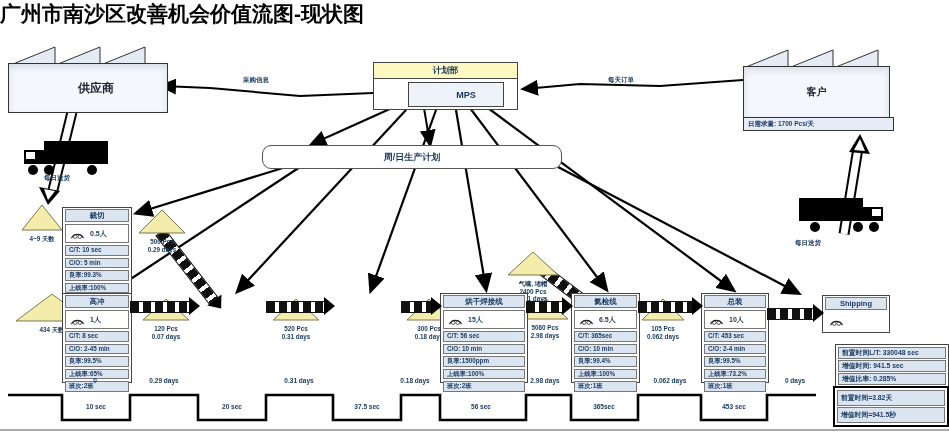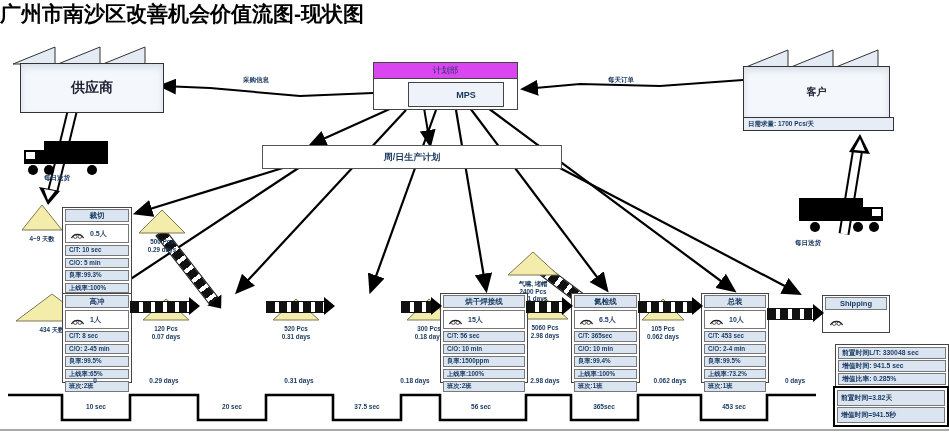--- a/index.html
+++ b/index.html
@@ -13,21 +13,21 @@
   .vsm-title{left:0;top:6;width:949px;text-align:left;font-size:21px;font-weight:bold;color:#000;}
 
   
   .factory-body{border:1.4px solid #333;background:#f4f7fb;display:flex;align-items:center;justify-content:center;
     font-weight:bold;color:#223;box-shadow:inset 0 3px 6px rgba(120,140,170,.25);}
   .demand-strip{border:1px solid #333;background:#e7edf6;font-size:6.5px;font-weight:bold;color:#17375e;
     display:flex;align-items:center;padding-left:4px;}
 
   
   .plan-box{border:1.3px solid #444;background:#fff;}
-  .plan-head{border-bottom:1px solid #444;background:#d946ef;font-size:8.5px;font-weight:normal;color:#17375e;
+  .plan-head{border-bottom:1px solid #444;background:#fef9c3;font-size:8.5px;font-weight:bold;color:#17375e;
     text-align:center;line-height:15px;height:15px;}
   .mps-box{position:absolute;border:1px solid #444;background:#eef2f9;font-size:9px;font-weight:bold;color:#17375e;
     display:flex;align-items:center;justify-content:center;padding-left:20px;}
 
   .sched-box{border:1.2px solid #555;background:#fff;display:flex;align-items:center;justify-content:center;
     font-size:9px;font-weight:bold;color:#17375e;}
 
   
   .proc{border:1.2px solid #444;background:#fff;display:flex;flex-direction:column;}
   .proc-title{background:#dbe5f1;border:1px solid #777;margin:1px 2px;font-size:7.5px;font-weight:bold;
@@ -101,40 +101,40 @@
       <polygon points="860,134 849,152 870,154" fill="#000"></polygon>
       <polygon points="860,139 854,150 865,151" fill="#fff"></polygon>
     </g>
   </svg>
 
   <svg class="abs" style="left:10px;top:45px;" width="146" height="20">
     <polygon points="3,19 45,2 45,19" fill="#e4ebf5" stroke="#333"></polygon>
     <polygon points="48,19 90,2 90,19" fill="#e4ebf5" stroke="#333"></polygon>
     <polygon points="93,19 135,2 135,19" fill="#e4ebf5" stroke="#333"></polygon>
   </svg>
-  <div class="abs factory-body" style="left:20px;top:63px;width:142px;height:48px;font-size:14px;">
+  <div class="abs factory-body" style="left:8px;top:63px;width:142px;height:48px;font-size:12px;padding-left:16px;">
     <span>供应商</span>
   </div>
 
   <div class="abs plan-box" style="left:373px;top:62px;width:143px;height:46px;">
     <div class="plan-head">计划部</div>
     <div class="mps-box" style="left:34px;top:19px;width:74px;height:23px;">MPS</div>
   </div>
 
   <svg class="abs" style="left:743px;top:48px;" width="146" height="20">
     <polygon points="3,19 45,2 45,19" fill="#e4ebf5" stroke="#333"></polygon>
     <polygon points="48,19 90,2 90,19" fill="#e4ebf5" stroke="#333"></polygon>
     <polygon points="93,19 135,2 135,19" fill="#e4ebf5" stroke="#333"></polygon>
   </svg>
   <div class="abs factory-body" style="left:743px;top:66px;width:145px;height:50px;font-size:10px;">
     <span>客户</span>
   </div>
   <div class="abs demand-strip" style="left:743px;top:117px;width:145px;height:12px;">日需求量: 1700 Pcs/天</div>
 
-  <div class="abs sched-box" style="left:262px;top:145px;width:298px;height:22px;">
+  <div class="abs sched-box" style="left:262px;top:145px;width:298px;height:22px;border-radius:9px;">
     <span>周/日生产计划</span>
   </div>
 
   <div class="abs lbl" style="left:243px;top:76px;">采购信息</div>
   <div class="abs lbl" style="left:608px;top:76px;">每天订单</div>
   <div class="abs lbl" style="left:44px;top:174px;">每日送货</div>
   <div class="abs lbl" style="left:795px;top:239px;">每日送货</div>
 
   <svg class="abs" style="left:20px;top:139px;" width="92" height="38">
     <rect x="24" y="2" width="64" height="23" fill="#000"></rect>

